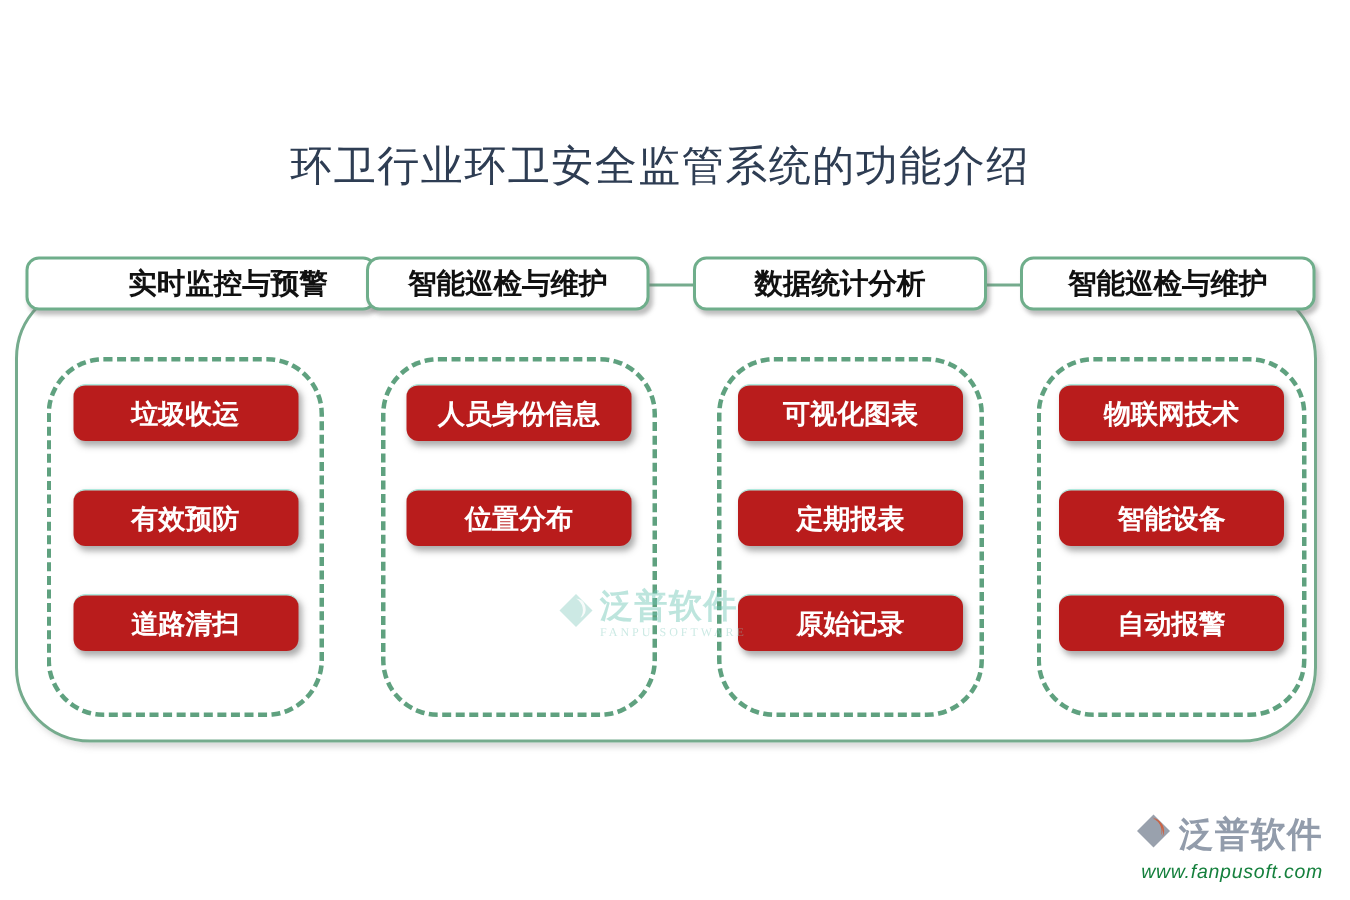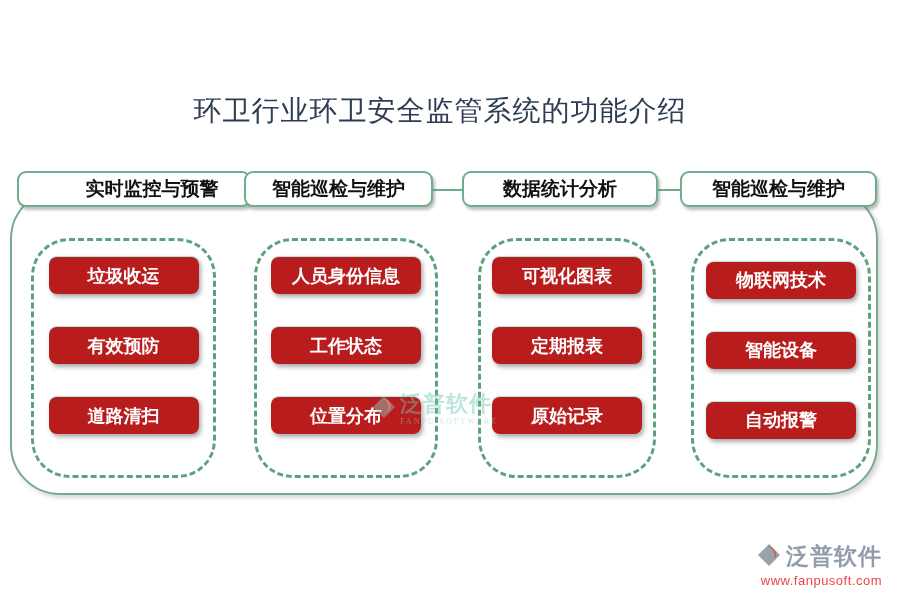--- a/index.html
+++ b/index.html
@@ -37,21 +37,21 @@
   
   .group{
     position:absolute;top:238px;height:219px;z-index:2;
     border:3px dashed #5fa17f;border-radius:38px;
     display:flex;flex-direction:column;align-items:center;
     padding-top:15px;box-sizing:content-box;
   }
   .group1{left:31px;width:179px;}
   .group2{left:254px;width:178px;}
   .group3{left:478px;width:172px;}
-  .group4{left:691px;width:174px;justify-content:center;}
+  .group4{left:691px;width:174px;}
   
   .pill{
     width:150px;height:37px;margin-bottom:32px;flex:0 0 auto;
     background:#b91c1c;border-radius:8px;
     border-top:1px solid #aee9dd;
     box-shadow:2px 3px 4px rgba(90,90,90,0.5);
     display:flex;align-items:center;justify-content:center;
     color:#ffffff;font-weight:bold;font-size:18px;
   }
   
@@ -68,23 +68,24 @@
   
   .footer{
     position:absolute;right:18px;bottom:12px;z-index:5;
     display:flex;flex-direction:column;align-items:flex-end;
   }
   .footer .brand-row{display:flex;align-items:center;}
   .footer .brand-name{
     font-size:23px;font-weight:bold;color:#929cab;margin-left:4px;letter-spacing:1px;
   }
   .footer .brand-url{
-    font-size:13px;color:#ef4444;margin-top:1px;letter-spacing:0.5px;
+    font-size:13px;color:#15803d;margin-top:1px;letter-spacing:0.5px;
     font-family:"Liberation Sans","DejaVu Sans",sans-serif;
     text-decoration:none;
+    font-style:italic;
   }
 </style>
 </head>
 <body>
 
 <div class="page-title">环卫行业环卫安全监管系统的功能介绍</div>
 
 <div class="outer-frame"></div>
 
 <div class="tab tab1">
@@ -100,21 +101,20 @@
   <span>智能巡检与维护</span>
 </div>
 
 <div class="group group1">
   <div class="pill">垃圾收运</div>
   <div class="pill">有效预防</div>
   <div class="pill">道路清扫</div>
 </div>
 <div class="group group2">
   <div class="pill">人员身份信息</div>
-  <div class="pill">工作状态</div>
   <div class="pill">位置分布</div>
 </div>
 <div class="group group3">
   <div class="pill">可视化图表</div>
   <div class="pill">定期报表</div>
   <div class="pill">原始记录</div>
 </div>
 <div class="group group4">
   <div class="pill">物联网技术</div>
   <div class="pill">智能设备</div>

